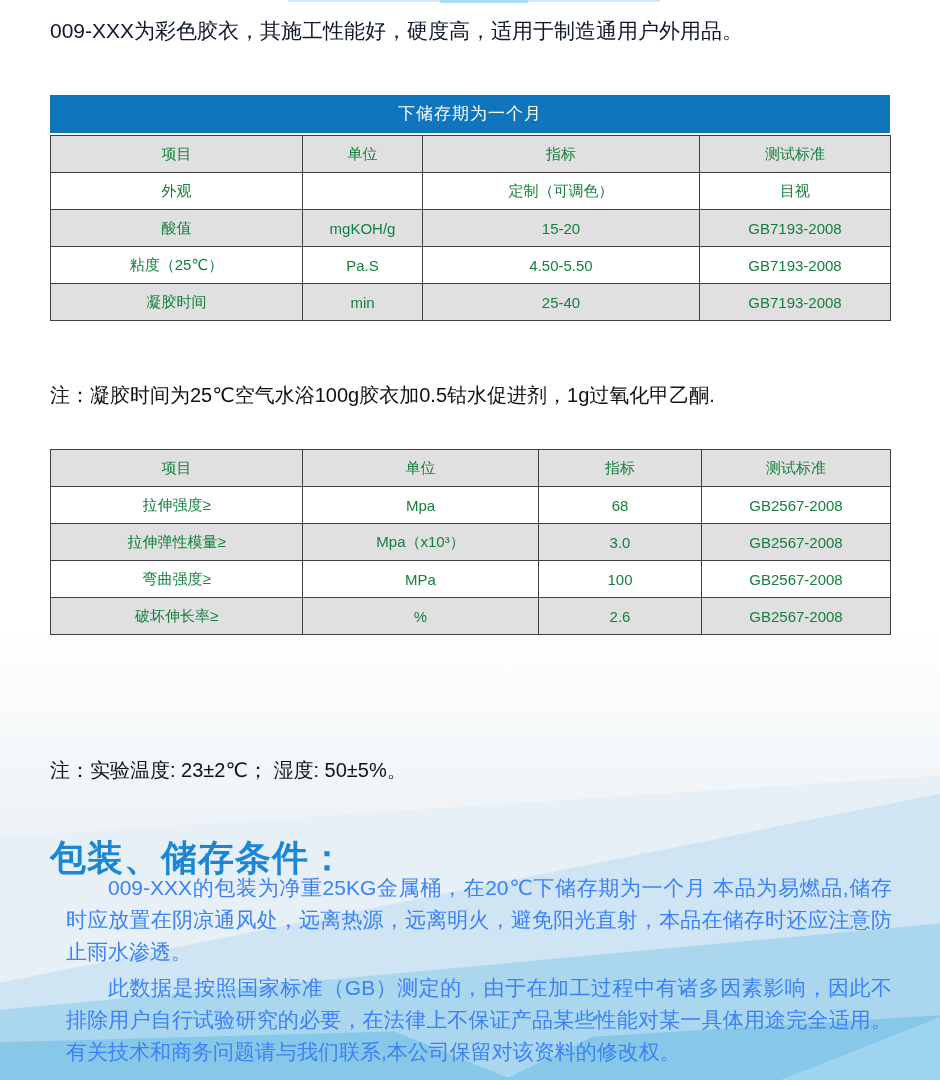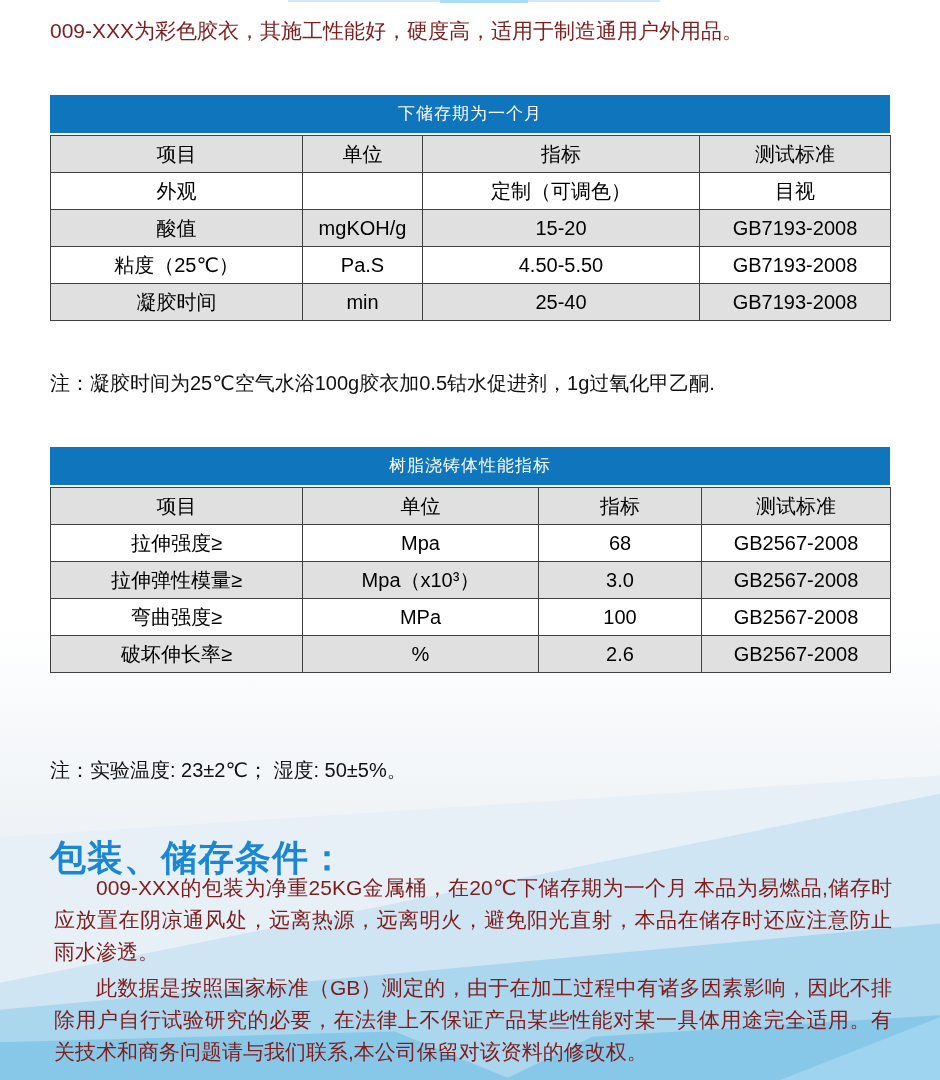--- a/index.html
+++ b/index.html
@@ -15,48 +15,48 @@
   .wedge-light{background:#e7f0f7;clip-path:polygon(0 77.5%,100% 71.8%,100% 100%,0 100%);}
   .wedge-mid{background:#cfe5f3;clip-path:polygon(0 91%,100% 73.5%,100% 100%,0 100%);}
   .wedge-deep{background:#aad6ee;clip-path:polygon(0 93.5%,100% 85.5%,100% 100%,0 100%);}
   .wedge-bottom{background:#87c8e8;clip-path:polygon(0 96.5%,42% 95.5%,54% 99.8%,63% 96%,100% 94%,100% 100%,0 100%);}
   .wedge-corner{background:#9ed4ef;clip-path:polygon(83% 100%,100% 94.2%,100% 100%);}
   .top-remnant{position:absolute;left:288px;top:0;width:372px;height:2px;background:#cfe9f7;}
   .top-remnant-dark{position:absolute;left:440px;top:0;width:88px;height:3px;background:#a9dcf5;}
 
   
   .abs{position:absolute;left:50px;width:840px;}
-  .intro{top:16px;font-size:21px;line-height:30px;color:#7f1d1d;}
+  .intro{top:16px;font-size:21px;line-height:30px;color:#0f172a;}
 
   .tbl{position:absolute;left:50px;width:840px;}
   .tbl-title{
     height:38px;line-height:38px;text-align:center;
     color:#ffffff;font-size:17px;letter-spacing:1px;
   }
   .tbl table{
     border-collapse:collapse;table-layout:fixed;width:840px;margin-top:2px;
   }
   .tbl td{
     border:1px solid #404040;height:36px;text-align:center;vertical-align:middle;
-    font-size:20px;color:#000000;padding:0 4px;overflow:hidden;white-space:nowrap;
+    font-size:15px;color:#15803d;padding:0 4px;overflow:hidden;white-space:nowrap;
   }
   .tbl tr:nth-child(odd) td{background:#e0e0e0;}
   .tbl tr:nth-child(even) td{background:#ffffff;}
 
   .note{position:absolute;left:50px;width:860px;font-size:20px;color:#111111;}
-  .note1{top:370px;}
+  .note1{top:382px;}
   .note2{top:757px;}
 
   .section-heading{
     position:absolute;left:50px;top:834px;
     font-size:36px;font-weight:bold;letter-spacing:1px;
   }
   .paras{position:absolute;left:50px;top:872px;width:842px;}
   .paras p{
-    margin:0 0 4px 4px;font-size:21px;line-height:32px;color:#7f1d1d;
+    margin:0 0 4px 16px;font-size:21px;line-height:32px;color:#3b82f6;
     text-indent:2em;text-align:justify;
   }
 </style>
 </head>
 <body>
 
 <div class="bg-layer bg-grad"></div>
 <div class="bg-layer wedge-light"></div>
 <div class="bg-layer wedge-mid"></div>
 <div class="bg-layer wedge-deep"></div>
@@ -109,23 +109,20 @@
         <td>25-40</td>
         <td>GB7193-2008</td>
       </tr>
     </tbody>
   </table>
 </div>
 
 <div class="note note1">注：凝胶时间为25℃空气水浴100g胶衣加0.5钴水促进剂，1g过氧化甲乙酮.</div>
 
 <div class="tbl" style="top:447px">
-  <div class="tbl-title" style="background:#0f76bd">
-    <span>树脂浇铸体性能指标</span>
-  </div>
   <table>
     <colgroup>
         <col style="width:252px">
         <col style="width:236px">
         <col style="width:163px">
         <col style="width:189px">
       </colgroup>
     <tbody>
       <tr>
         <td>项目</td>

